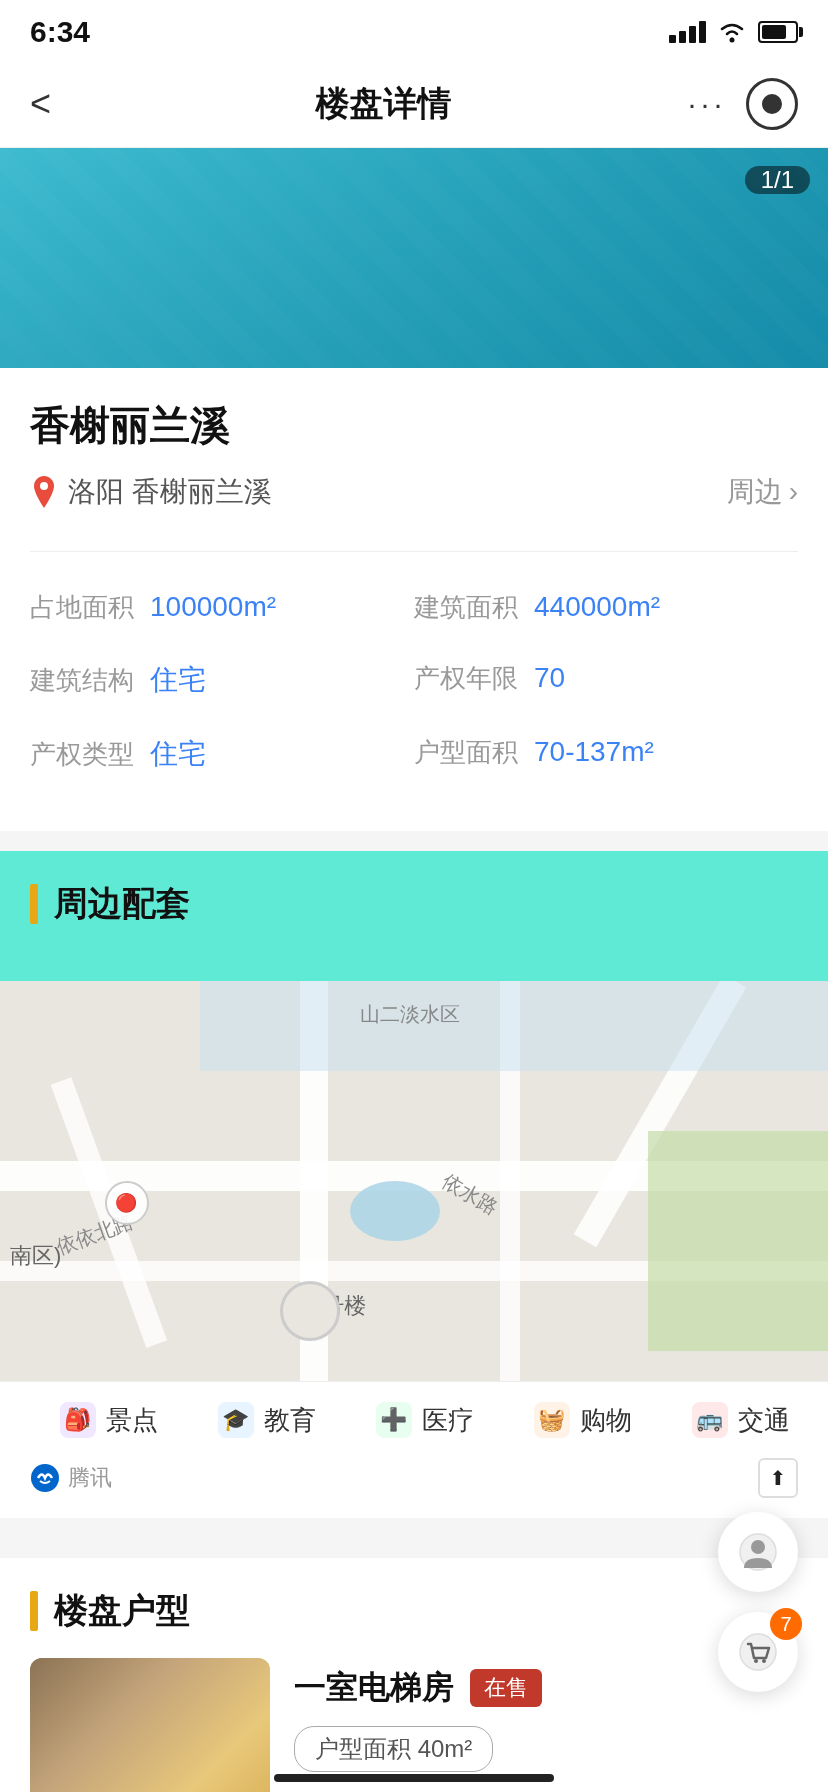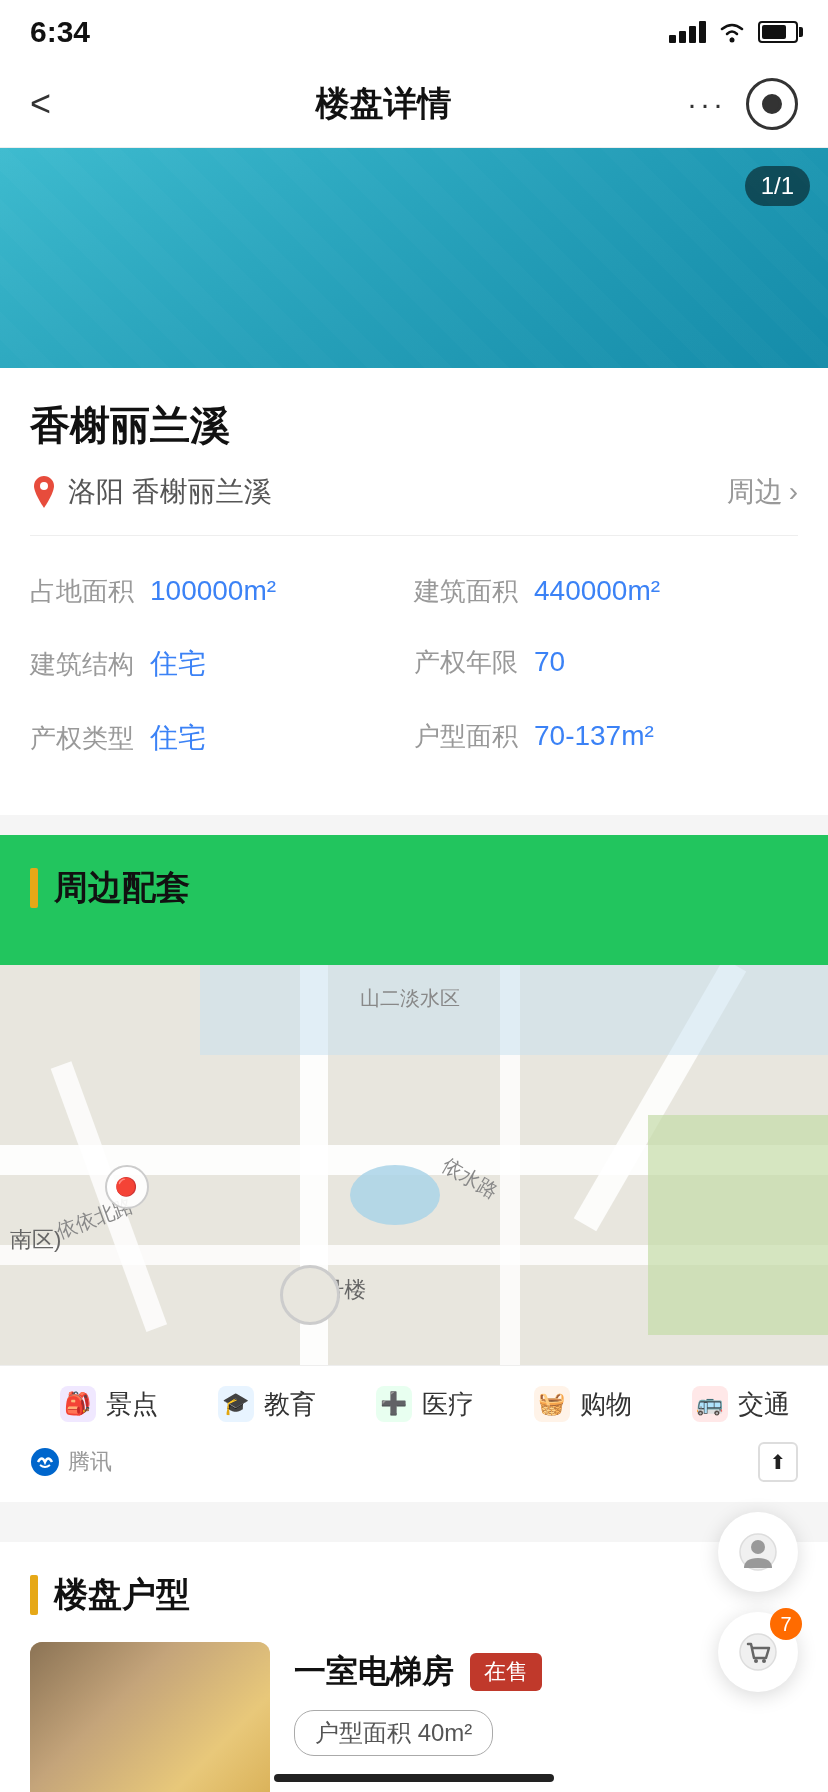--- a/index.html
+++ b/index.html
@@ -138,41 +138,41 @@
       bottom: 0; left: 0; right: 0; top: 0;
       background: linear-gradient(to bottom, rgba(60,180,200,0.6), rgba(30,140,165,0.8));
     }
     .hero-badge {
       position: absolute;
       top: 18px;
       right: 18px;
       background: rgba(0,0,0,0.5);
       color: #fff;
       font-size: 24px;
-      padding: 6px 16px;
+      padding: 0 16px;
       border-radius: 20px;
     }
 
     
     .property-info {
       background: #fff;
       padding: 30px 30px 20px;
     }
     .property-name {
       font-size: 40px;
       font-weight: 700;
       color: #111;
       margin-bottom: 20px;
       font-family: Liberation Serif, serif;
     }
     .property-address {
       display: flex;
       align-items: center;
       justify-content: space-between;
-      padding-bottom: 24px;
+      padding-bottom: 40px;
       border-bottom: 1px solid #eee;
     }
     .address-left {
       display: flex;
       align-items: center;
       gap: 10px;
     }
     .address-text {
       font-size: 28px;
       color: #555;
@@ -212,21 +212,21 @@
     }
 
     
     .section-divider {
       height: 20px;
       background: #f5f5f5;
     }
 
     
     .section {
-      background: #22c55e;
+      background: #5eead4;
       padding: 30px;
     }
     .section-header {
       display: flex;
       align-items: center;
       gap: 16px;
       margin-bottom: 24px;
     }
     .section-bar {
       width: 8px;

